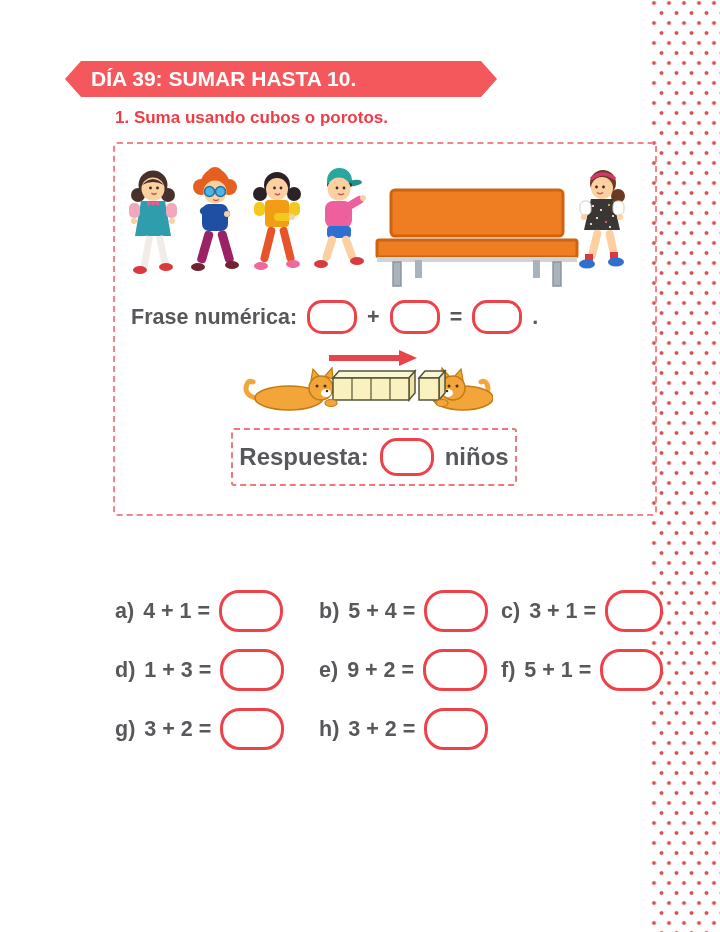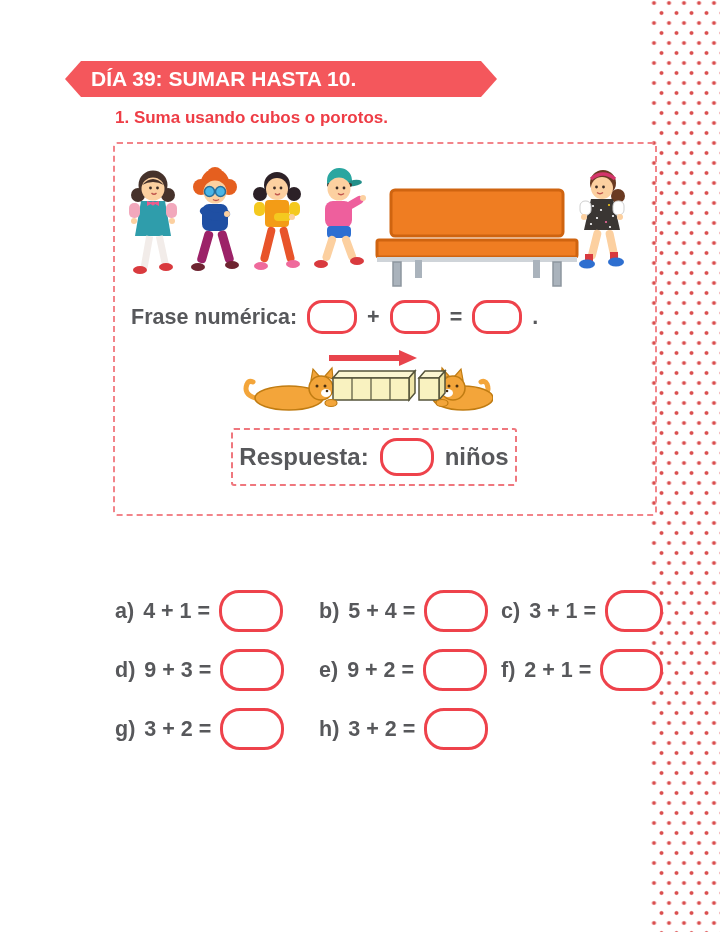--- a/index.html
+++ b/index.html
@@ -264,31 +264,31 @@
       <span>5 + 4 =</span>
       <div class="abox abox-lg"></div>
     </div>
     <div class="ex">
       <span>c)</span>
       <span>3 + 1 =</span>
       <div class="abox abox-lg"></div>
     </div>
     <div class="ex">
       <span>d)</span>
-      <span>9 + 3 =</span>
+      <span>1 + 3 =</span>
       <div class="abox abox-lg"></div>
     </div>
     <div class="ex">
       <span>e)</span>
       <span>9 + 2 =</span>
       <div class="abox abox-lg"></div>
     </div>
     <div class="ex">
       <span>f)</span>
-      <span>2 + 1 =</span>
+      <span>5 + 1 =</span>
       <div class="abox abox-lg"></div>
     </div>
     <div class="ex">
       <span>g)</span>
       <span>3 + 2 =</span>
       <div class="abox abox-lg"></div>
     </div>
     <div class="ex">
       <span>h)</span>
       <span>3 + 2 =</span>

